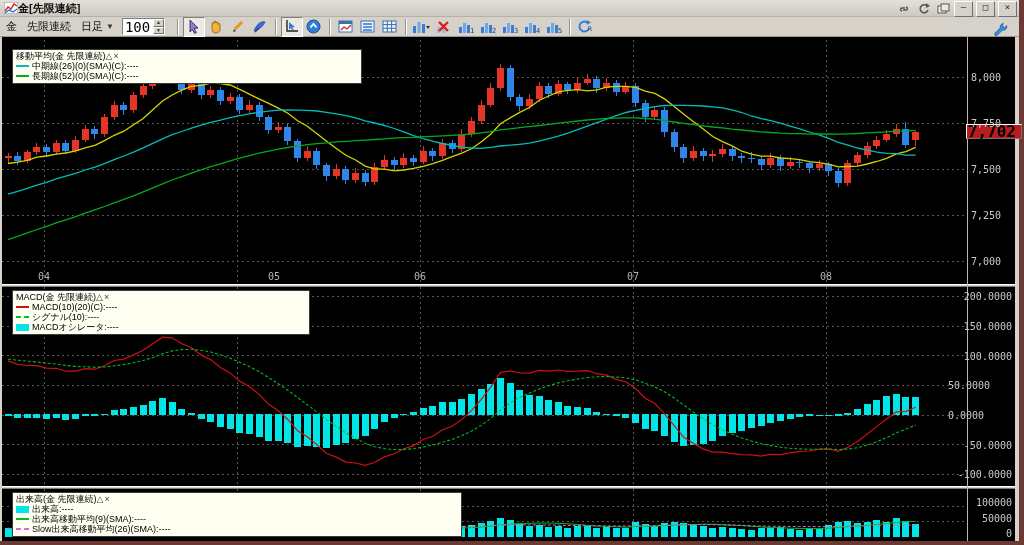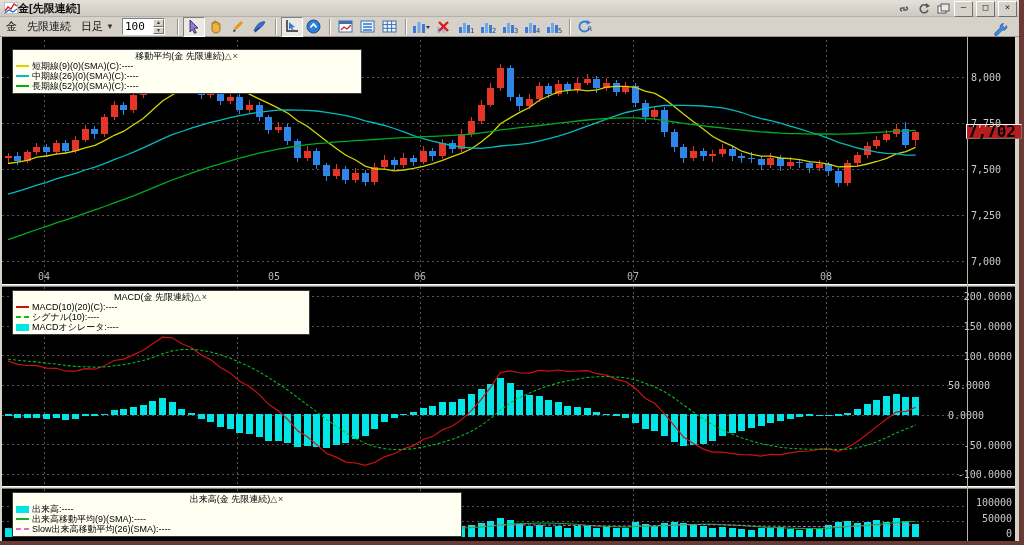--- a/index.html
+++ b/index.html
@@ -14,40 +14,40 @@
   .winbtn{width:17px;height:14px;background:#d6d2ca;border:1px solid;border-color:#fff #6f6f6f #6f6f6f #fff;
     font-size:9px;line-height:11px;text-align:center;color:#222;font-family:"DejaVu Sans Mono",monospace;}
   
   .toolbar{position:absolute;left:0;top:17px;width:100%;height:20px;background:#d6d2ca;display:flex;
     align-items:center;padding-left:6px;box-sizing:border-box;font-size:11px;color:#111;border-bottom:1px solid #9a968e;}
   .tlabel{margin-right:10px;white-space:nowrap;}
   .combo{display:flex;align-items:center;margin-right:8px;cursor:default;}
   .combo .arr{font-size:8px;margin-left:3px;color:#333;}
   .spinner{display:flex;align-items:stretch;height:15px;border:1px solid;border-color:#808080 #fff #fff #808080;
     background:#fff;margin-right:8px;}
-  .spinner input{width:26px;border:0;font-size:11px;padding:0 2px;font-family:"DejaVu Sans Mono",monospace;outline:none;}
+  .spinner input{width:26px;border:0;font-size:14px;padding:0 2px;font-family:"DejaVu Sans Mono",monospace;outline:none;}
   .spin-arrows{display:flex;flex-direction:column;width:11px;}
   .spin-arrows div{flex:1;background:#d6d2ca;border:1px solid;border-color:#fff #6f6f6f #6f6f6f #fff;
     font-size:5px;line-height:5px;text-align:center;color:#333;}
   .vsep{width:0;height:16px;border-left:1px solid #98948c;border-right:1px solid #fff;margin:0 4px;}
   .tbtn{width:20px;height:18px;display:flex;align-items:center;justify-content:center;border:1px solid transparent;}
   .tbtn.pressed{border-color:#808080 #fff #fff #808080;background:#ebe9e3;}
   .wrench-slot{position:absolute;right:8px;top:2px;}
   
   .chartarea{position:absolute;left:0;top:37px;width:1017px;height:504px;background:#000;}
   .leftedge{position:absolute;left:0;top:0;width:2px;height:504px;background:#d6d2ca;}
   .axis-divider{position:absolute;left:967px;top:0;width:1px;height:504px;background:#b8b4ac;}
   .rightedge{position:absolute;left:1015px;top:0;width:2px;height:504px;background:#d6d2ca;}
   .hsep{position:absolute;left:0;width:1017px;height:3px;background:#d6d2ca;border-top:1px solid #fff;border-bottom:1px solid #807c74;box-sizing:border-box;}
   svg.plot{position:absolute;left:0;top:0;}
   .infobar{position:absolute;left:4px;top:0px;display:flex;gap:12px;font-family:"DejaVu Sans Mono",monospace;
     font-size:10px;color:#fff;white-space:nowrap;}
   .legend{position:absolute;background:#fffff2;border:1px solid #3a3a3a;font-size:9px;color:#000;
     padding:1px 3px 2px 3px;box-sizing:border-box;line-height:10px;}
-  .legend .lt{display:flex;justify-content:center;align-items:center;font-size:9px;}
+  .legend .lt{display:flex;justify-content:flex-start;align-items:center;font-size:9px;}
   .legend .lrow{display:flex;align-items:center;height:10px;}
   .legend .sw{width:13px;height:0;border-top:2px solid #000;margin-right:3px;flex:none;}
   .legend .sw.dash{border-top-style:dashed;}
   .legend .sw.block{height:7px;border:0;margin-top:0;}
   .legend .lbtns{color:#444;font-size:9px;letter-spacing:1px;}
   .axlabel{position:absolute;font-family:"DejaVu Sans Mono",monospace;font-size:10px;color:#cacaca;line-height:11px;}
   .pricetag{position:absolute;left:966px;top:87px;width:56px;height:15px;background:#b91c1c;
     border:1px solid;border-color:#fff #707070 #707070 #fff;box-sizing:border-box;
     font-family:"DejaVu Sans Mono",monospace;font-size:16px;font-weight:bold;color:#000;
     text-align:right;padding-right:5px;line-height:13px;}
@@ -658,24 +658,20 @@
         <polyline stroke="#00aa22" stroke-width="1.3" fill="none" points="8.0,202.6 17.7,199.3 27.3,195.9 37.0,192.5 46.6,189.3 56.3,185.9 65.9,182.8 75.6,179.6 85.2,176.1 94.9,172.9 104.5,169.5 114.2,165.8 123.9,162.4 133.5,158.8 143.2,154.9 152.8,150.9 162.5,146.8 172.1,143.0 181.8,139.6 191.4,136.2 201.1,132.9 210.8,129.7 220.4,126.8 230.1,123.8 239.7,121.2 249.4,118.6 259.0,116.2 268.7,114.2 278.3,112.2 288.0,110.5 297.6,109.2 307.3,107.6 317.0,106.6 326.6,105.9 336.3,104.9 345.9,104.4 355.6,103.7 365.2,103.2 374.9,102.5 384.5,101.8 394.2,101.2 403.9,100.6 413.5,100.3 423.2,99.6 432.8,99.3 442.5,98.8 452.1,98.3 461.8,97.8 471.4,97.0 481.1,95.9 490.7,94.6 500.4,92.9 510.1,91.8 519.7,90.7 529.4,89.7 539.0,88.5 548.7,87.4 558.3,86.2 568.0,85.1 577.6,84.0 587.3,83.0 597.0,82.1 606.6,81.5 616.3,81.2 625.9,80.8 635.6,80.9 645.2,81.5 654.9,82.2 664.5,83.6 674.2,85.0 683.8,86.3 693.5,87.6 703.2,88.8 712.8,90.0 722.5,90.9 732.1,92.1 741.8,93.0 751.4,94.0 761.1,94.9 770.7,95.5 780.4,96.2 790.1,96.6 799.7,96.7 809.4,97.1 819.0,97.0 828.7,96.9 838.3,97.2 848.0,96.9 857.6,96.5 867.3,95.9 876.9,95.3 886.6,94.8 896.3,94.1 905.9,93.9 915.6,93.3"></polyline>
       </svg>
 
 
     <div class="legend" id="legend-main" style="left:12px;top:12px;width:350px;">
       <div class="lt">
         <span>移動平均(金 先限連続)</span>
         <span class="lbtns"><span>△</span><span>×</span></span>
       </div>
       <div class="lrow">
-          <span class="sw" style="border-top-color: rgb(212, 212, 0);"></span>
-          <span>短期線(9)(0)(SMA)(C):----</span>
-        </div>
-      <div class="lrow">
           <span class="sw" style="border-top-color: rgb(0, 188, 188);"></span>
           <span>中期線(26)(0)(SMA)(C):----</span>
         </div>
       <div class="lrow">
           <span class="sw" style="border-top-color: rgb(0, 170, 34);"></span>
           <span>長期線(52)(0)(SMA)(C):----</span>
         </div>
     </div>
 
     <div class="legend" id="legend-macd" style="left:12px;top:253px;width:298px;">

